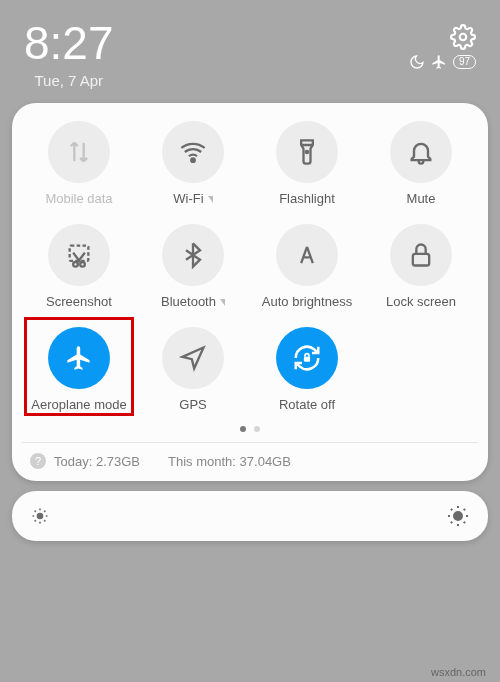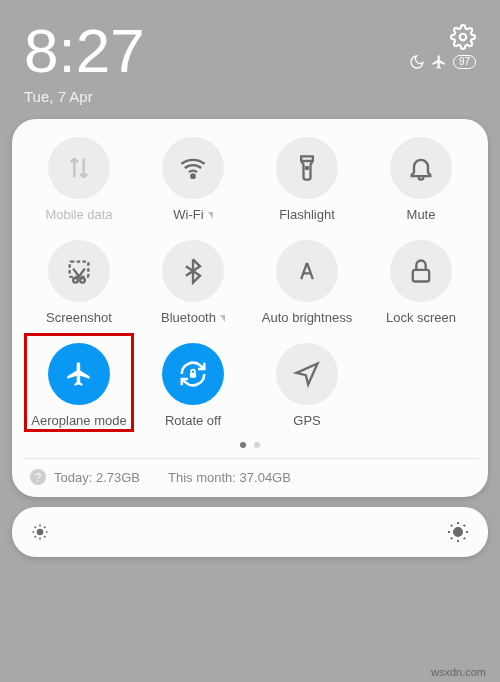--- a/index.html
+++ b/index.html
@@ -12,29 +12,30 @@
     overflow: hidden;
   }
   .header {
     padding: 20px 24px 10px 24px;
     color: #fff;
     display: flex;
     justify-content: space-between;
     align-items: flex-start;
   }
   .time {
-    font-size: 62px;
+    font-size: 46px;
     font-weight: 300;
     line-height: 1;
   }
   .date {
     font-size: 15px;
     font-weight: 400;
     margin-top: 6px;
     color: #f0f0f0;
+    text-align: center;
   }
   .header-right {
     display: flex;
     flex-direction: column;
     align-items: flex-end;
     gap: 4px;
     padding-top: 4px;
   }
   .status-icons {
     display: flex;
@@ -267,37 +268,37 @@
       <div class="highlight"></div>
       <div class="tile-icon active">
         <svg width="28" height="28" viewBox="0 0 24 24" fill="currentColor">
             <path d="M21 16v-2l-8-5V3.5a1.5 1.5 0 0 0-3 0V9l-8 5v2l8-2.5V19l-2 1.5V22l3.5-1 3.5 1v-1.5L13 19v-5.5l8 2.5z"></path>
           </svg>
       </div>
       <div class="tile-label">Aeroplane mode</div>
     </div>
 
     <div class="tile">
+      <div class="tile-icon">
+        <svg width="28" height="28" viewBox="0 0 24 24" fill="none" stroke="currentColor" stroke-width="2">
+            <path d="M3 11l18-8-8 18-2-8-8-2z"></path>
+          </svg>
+      </div>
+      <div class="tile-label">GPS</div>
+    </div>
+
+    <div class="tile">
       <div class="tile-icon active">
         <svg width="30" height="30" viewBox="0 0 24 24" fill="none" stroke="currentColor" stroke-width="2">
             <path d="M3 12a9 9 0 0 1 15-6.7L21 8M21 3v5h-5M21 12a9 9 0 0 1-15 6.7L3 16M3 21v-5h5"></path>
             <rect x="9.5" y="11" width="5" height="4" rx="1" fill="currentColor" stroke="none"></rect>
             <path d="M10.5 11v-1a1.5 1.5 0 0 1 3 0v1" stroke-width="1.5"></path>
           </svg>
       </div>
       <div class="tile-label">Rotate off</div>
-    </div>
-
-    <div class="tile">
-      <div class="tile-icon">
-        <svg width="28" height="28" viewBox="0 0 24 24" fill="none" stroke="currentColor" stroke-width="2">
-            <path d="M3 11l18-8-8 18-2-8-8-2z"></path>
-          </svg>
-      </div>
-      <div class="tile-label">GPS</div>
     </div>
 
 
   </div>
 
   <div class="dots">
     <div class="dot on"></div>
     <div class="dot"></div>
   </div>
 

